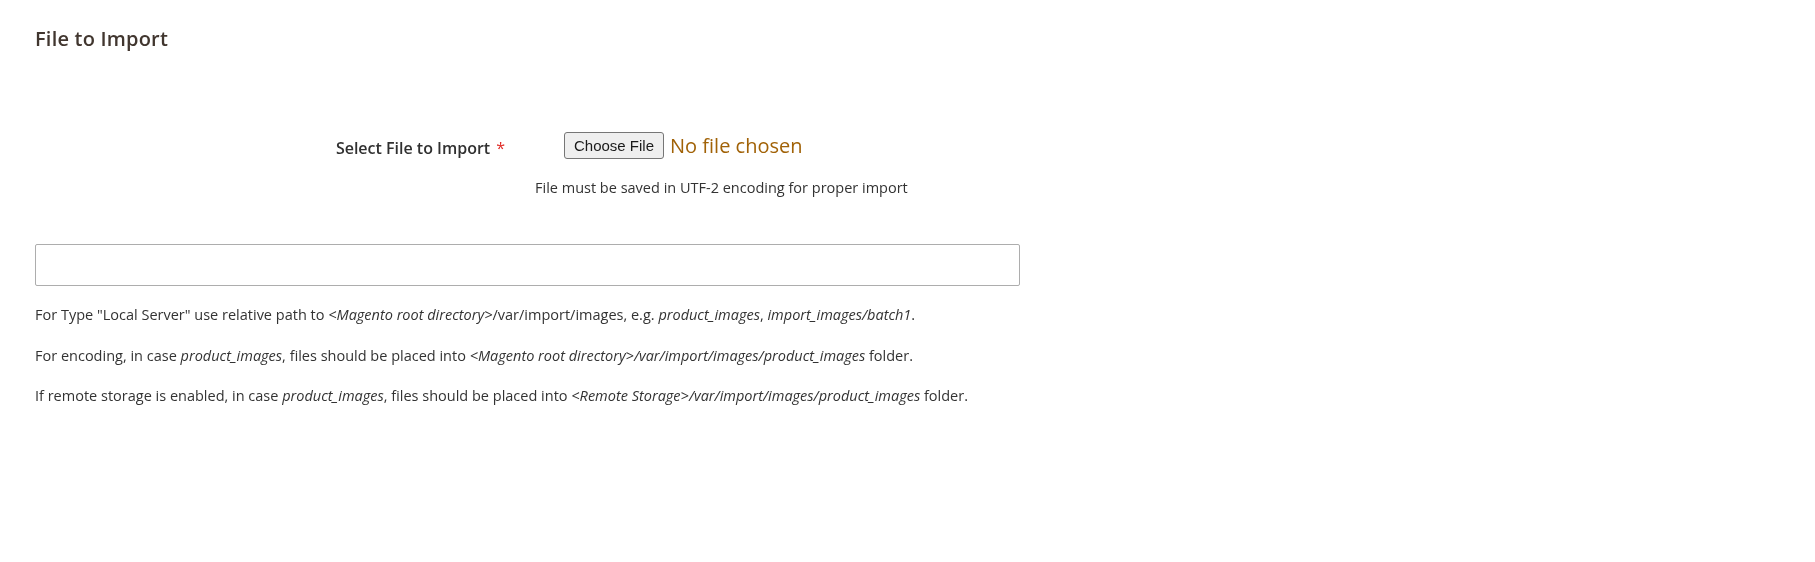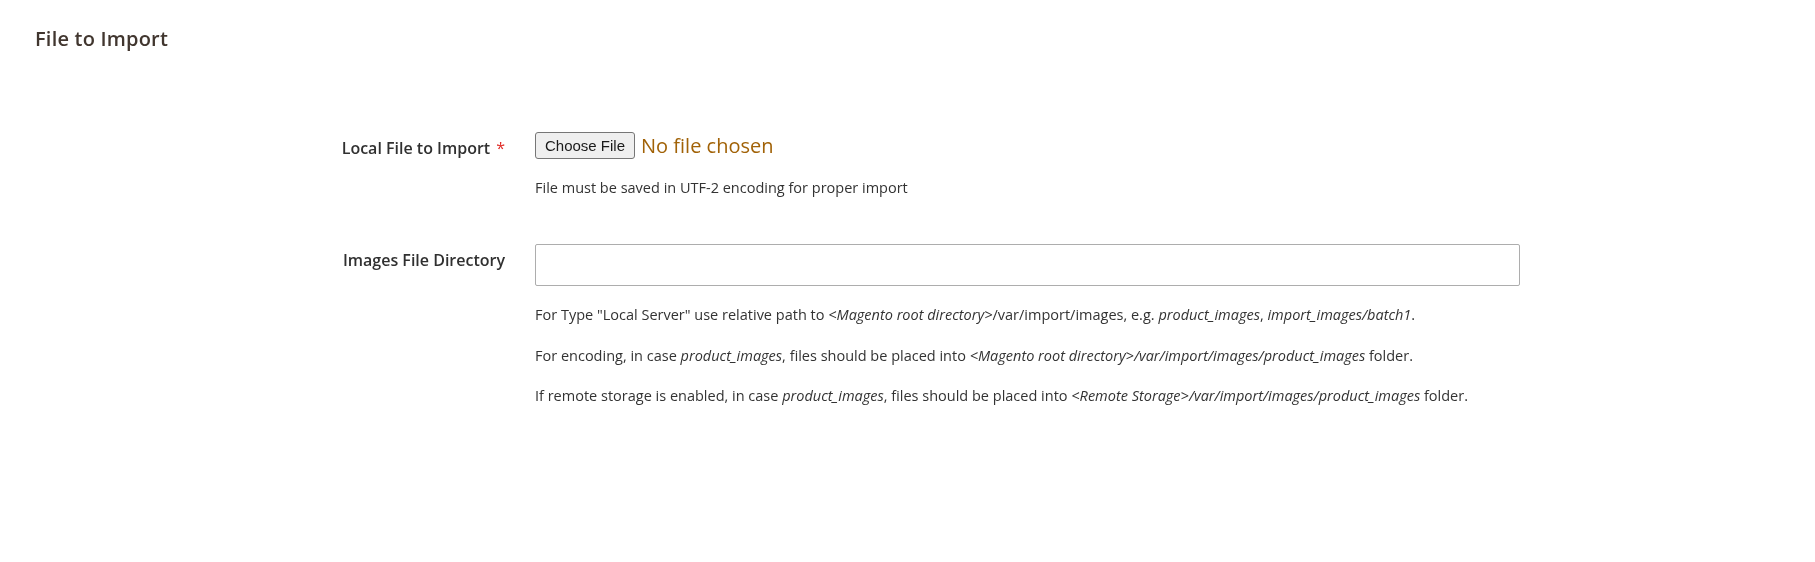--- a/index.html
+++ b/index.html
@@ -46,20 +46,21 @@
       font-weight: 400;
     }
     .control-col {
       flex: 1;
       max-width: 985px;
     }
     .file-control {
       display: flex;
       align-items: center;
       gap: 6px;
+      margin-left: 29px;
     }
     .file-button {
       font-family: Arial, sans-serif;
       font-size: 15px;
       padding: 4px 9px;
       background: #efefef;
       border: 1px solid #767676;
       border-radius: 3px;
       cursor: pointer;
       color: #1a1a1a;
@@ -94,35 +95,32 @@
       font-style: italic;
     }
   </style>
 </head>
 <body>
 
 <div class="section-title">File to Import</div>
 
 <div class="form-row">
   <div class="label-col">
-    <span class="label-text">Local File to Import</span><span class="required-asterisk">*</span>
+    <span class="label-text">Select File to Import</span><span class="required-asterisk">*</span>
   </div>
   <div class="control-col">
     <div class="file-control">
       <button type="button" class="file-button">Choose File</button>
       <span class="file-status">No file chosen</span>
     </div>
     <div class="note">File must be saved in UTF-2 encoding for proper import</div>
   </div>
 </div>
 
 <div class="form-row">
-  <div class="label-col">
-    <span class="label-text">Images File Directory</span>
-  </div>
   <div class="control-col">
     <input type="text" class="text-input" value="" style="">
     <div class="note">
       <div class="note-block">
         <span>For Type "Local Server" use relative path to </span><i>&lt;Magento root directory&gt;</i><span>/var/import/images, e.g. </span><i>product_images</i><span>, </span><i>import_images/batch1</i><span>.</span>
       </div>
       <div class="note-block">
         <span>For encoding, in case </span><i>product_images</i><span>, files should be placed into </span><i>&lt;Magento root directory&gt;/var/import/images/product_images</i><span> folder.</span>
       </div>
       <div class="note-block">

